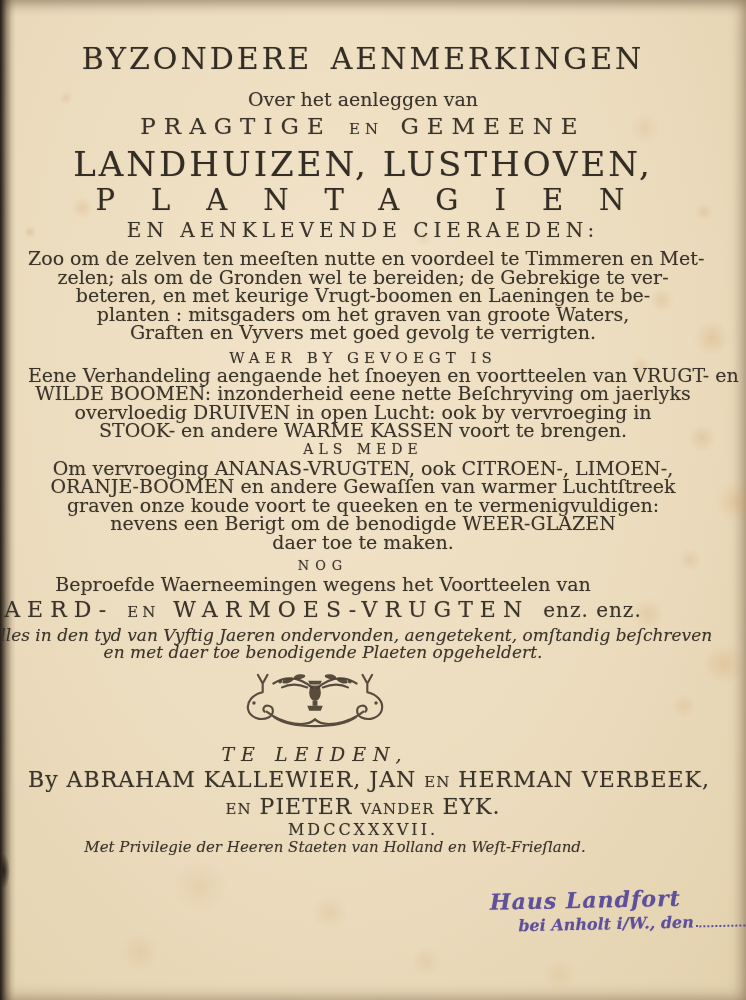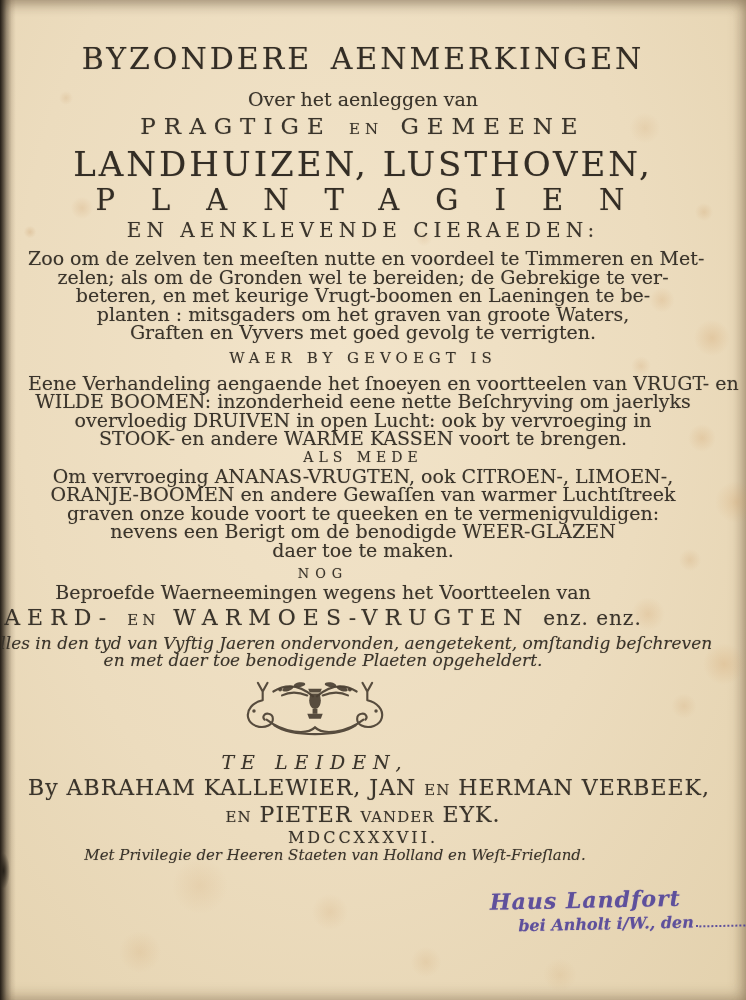--- a/index.html
+++ b/index.html
@@ -43,21 +43,21 @@
   .t1 { margin-top:42px; font-size:30px; line-height:34px; letter-spacing:3px; word-spacing:6px; color:#332d25; }
   .t2 { margin-top:12px; font-size:19px; line-height:22px; }
   .t3 { margin-top:3px; font-size:23px; line-height:26px; letter-spacing:8px; word-spacing:2px; }
   .t3 .sm { font-size:15px; letter-spacing:5px; }
   .t4 { margin-top:3px; font-size:34px; line-height:38px; letter-spacing:3px; color:#332d25; }
   .t5 { margin-top:1px; font-size:29px; line-height:33px; letter-spacing:36px; padding-left:30px; color:#332d25; }
   .t6 { margin-top:2px; font-size:20px; line-height:23px; letter-spacing:5px; }
   .para { font-size:19px; line-height:18.5px; }
   .para div { white-space:nowrap; }
   .p1 { margin-top:7px; }
-  .p2 { margin-top:8px; }
+  .p2 { margin-top:0; }
   .p3 { margin-top:3px; }
   .schead { font-size:15px; letter-spacing:5px; line-height:16px; }
   .h-waer { margin-top:8px; }
   .h-als  { margin-top:2px; font-size:14px; line-height:14px; }
   .h-nog  { margin-top:8px; font-size:13px; letter-spacing:6px; line-height:13px; transform:translateX(-40px); }
   .beproefde { margin-top:2px; font-size:19px; line-height:21px; transform:translateX(-40px); }
   .aerd { margin-top:2px; font-size:22px; line-height:26px; letter-spacing:7px; transform:translateX(-40px); }
   .aerd .sm { font-size:15px; letter-spacing:4px; }
   .aerd .lc { font-size:20px; letter-spacing:1px; }
   .note { margin-top:2px; font-style:italic; font-size:17px; line-height:17px; transform:translateX(-40px); }

